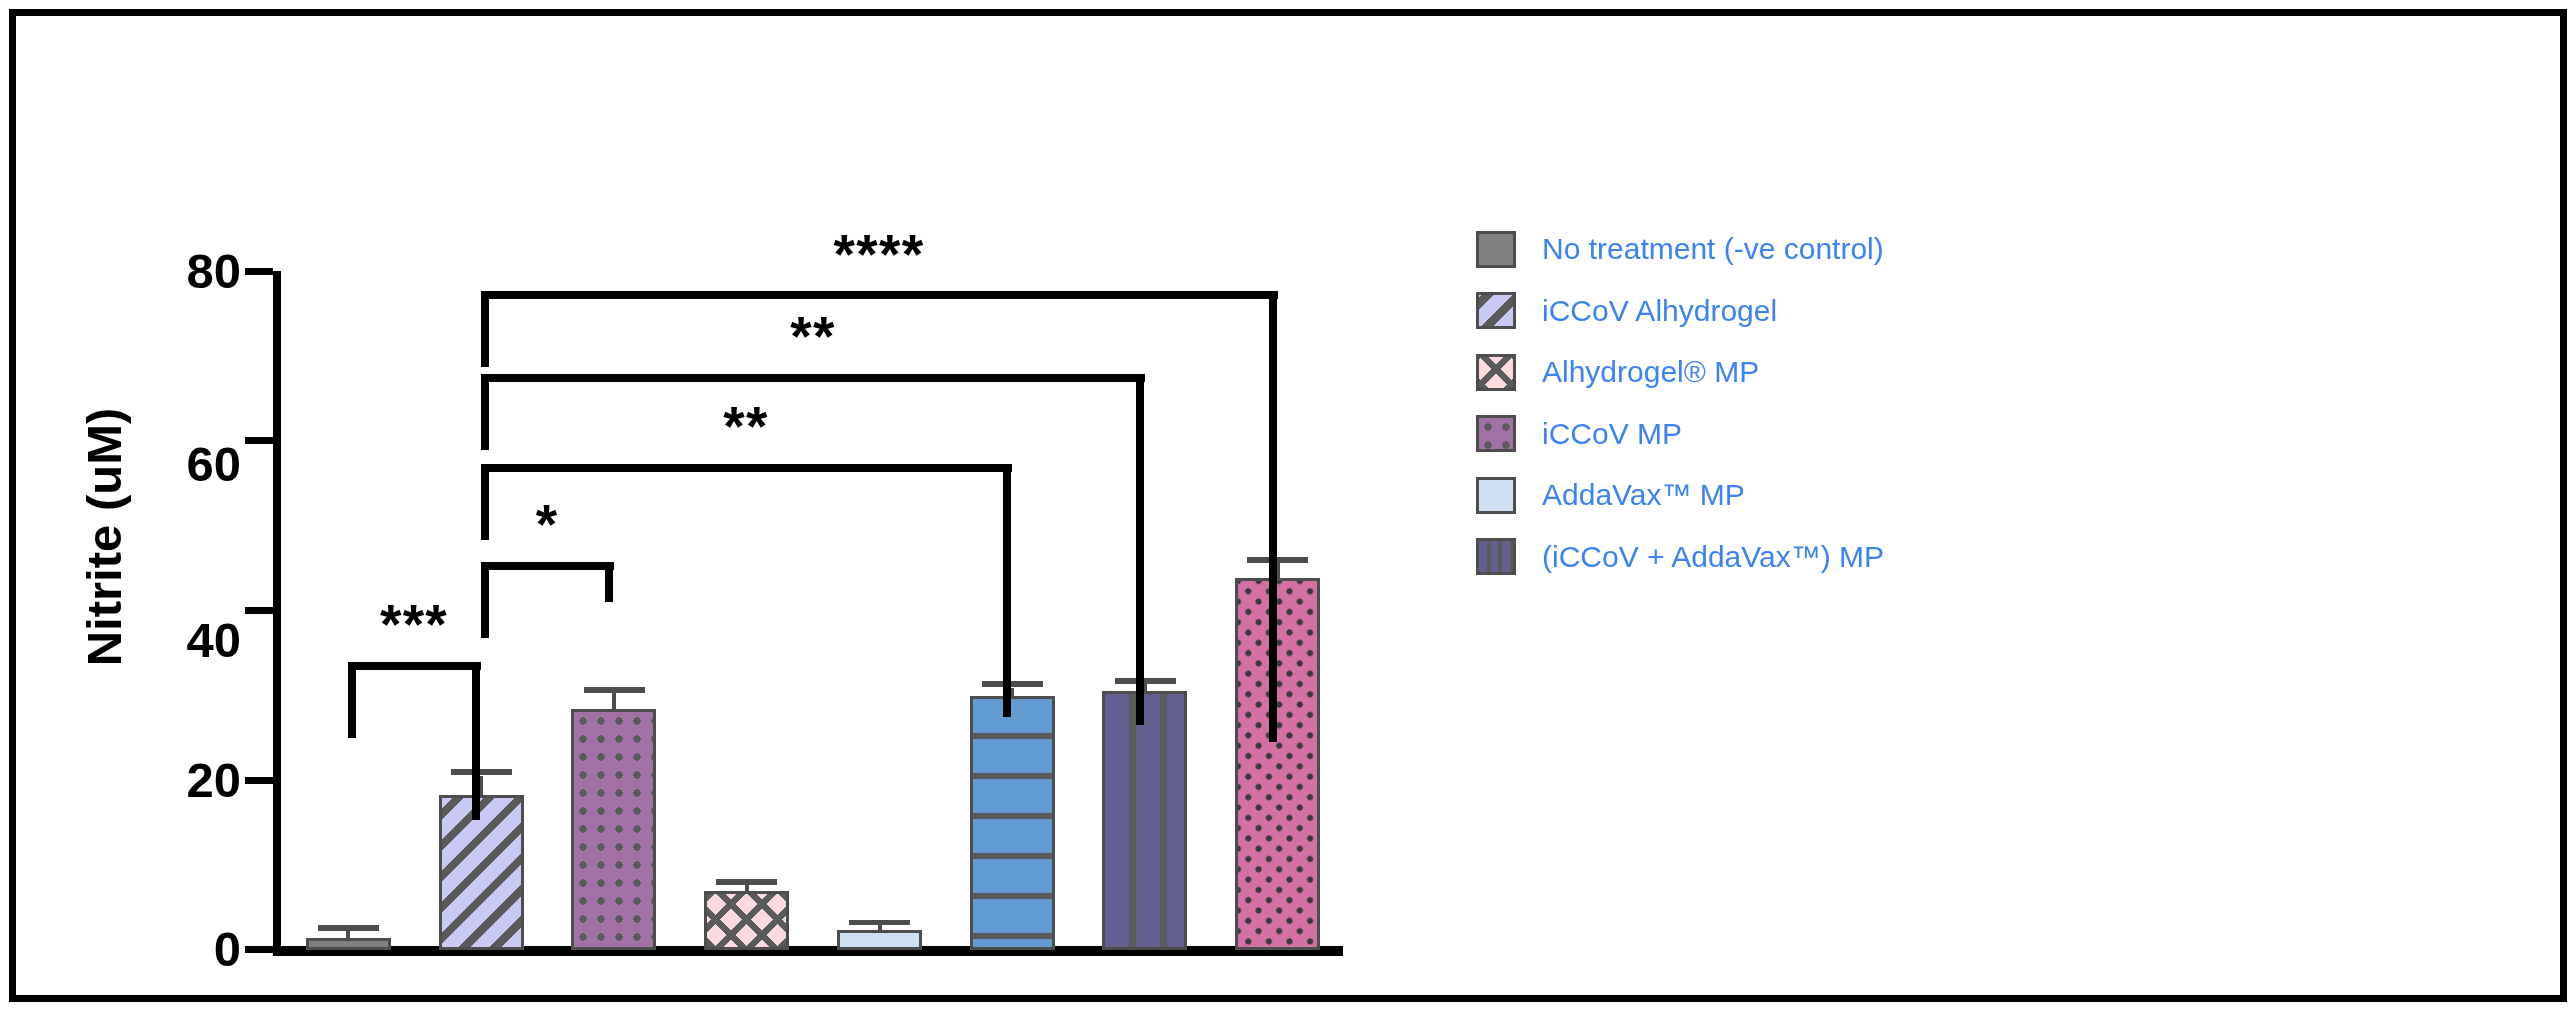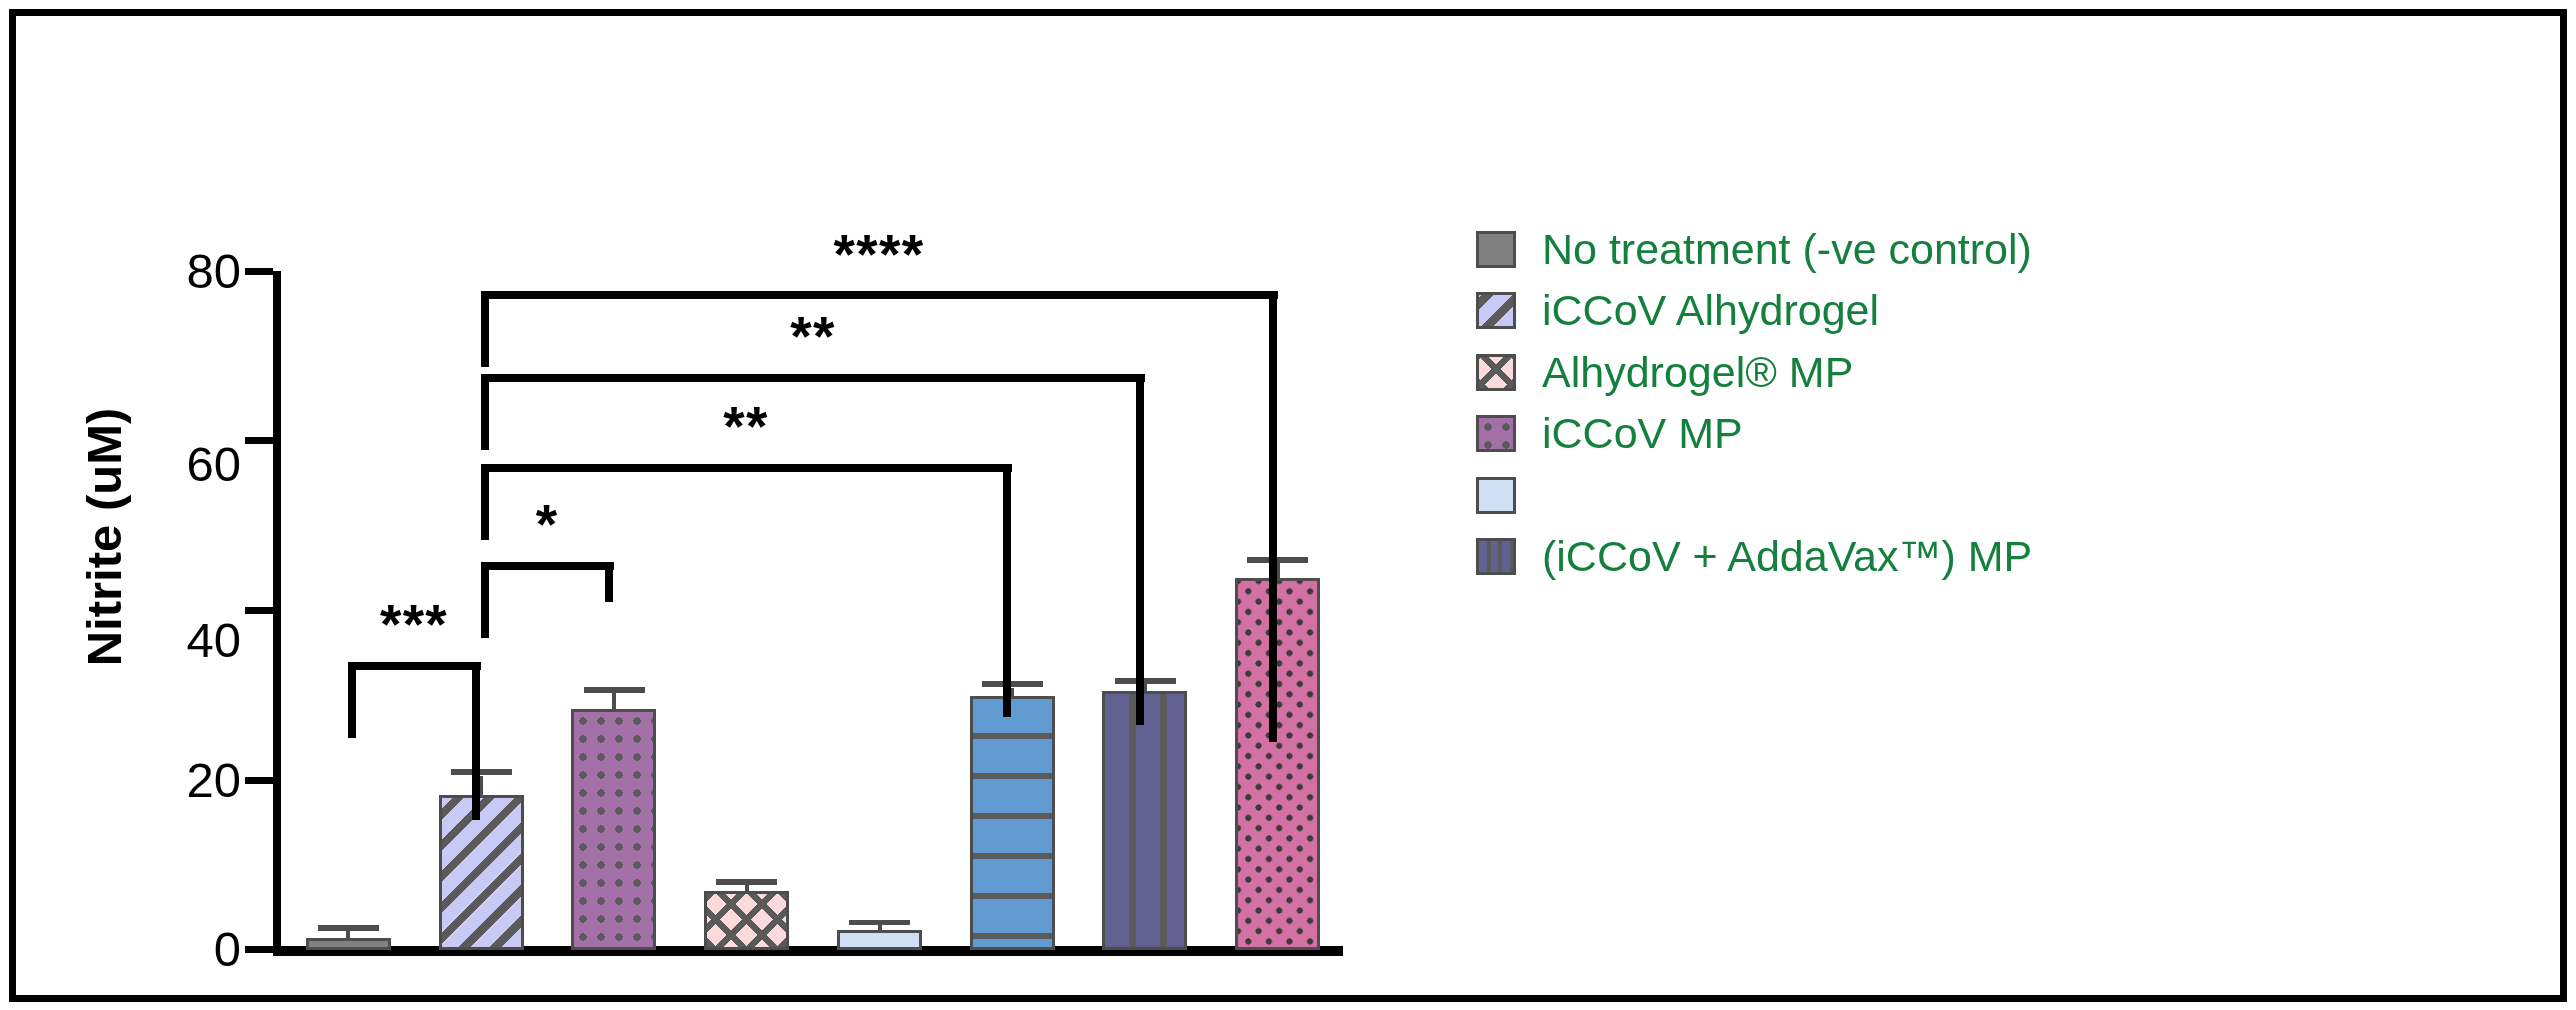--- a/index.html
+++ b/index.html
@@ -1,36 +1,36 @@
 <!DOCTYPE html>
 <html style="font-size:10.3px"><head>
 <meta charset="utf-8">
 <style>
   html,body{margin:0;padding:0;background:#fff;}
   body{font-family:"Liberation Sans",sans-serif;}
   #fig{position:relative;width:2576px;height:1011px;background:#fff;box-sizing:border-box;}
   #frame{position:absolute;left:9px;top:9px;width:2558px;height:993px;border:7px solid #000;box-sizing:border-box;background:#fff;}
   #title{position:absolute;left:371px;top:62px;font-size:57px;font-weight:bold;color:#000;white-space:nowrap;letter-spacing:-0.6px;}
   #ylabel{position:absolute;left:-77px;top:509px;width:361px;text-align:center;font-size:49px;font-weight:bold;color:#000;transform:rotate(-90deg);transform-origin:center center;white-space:nowrap;}
-  .ytick-label{position:absolute;right:0;font-size:49px;font-weight:normal;color:#000;text-align:right;line-height:1;transform:translateY(-50%);}
+  .ytick-label{position:absolute;right:0;font-size:49px;font-weight:bold;color:#000;text-align:right;line-height:1;transform:translateY(-50%);}
   #ytick-wrap{position:absolute;left:90px;top:0;width:151px;height:1011px;}
   #axis-v{position:absolute;left:273px;top:271px;width:8.4px;height:683px;background:#000;}
   .ytick{position:absolute;left:-28px;width:28px;height:7px;background:#000;}
   #axis-h{position:absolute;left:273px;top:946px;width:1070px;height:10.3px;background:#000;}
   .bar{position:absolute;bottom:0;box-sizing:border-box;border:3.9px solid #4d4d4d;}
   .barzone{position:absolute;left:282px;top:271px;width:1062px;height:679px;}
   .errbar{position:absolute;width:3.9px;background:#4d4d4d;}
   .errcap{position:absolute;height:5.8px;background:#4d4d4d;}
   .sig-h{position:absolute;height:8.4px;background:#000;}
   .sig-v{position:absolute;width:8.4px;background:#000;}
   .sig-label{position:absolute;font-size:55px;font-weight:bold;color:#000;letter-spacing:1.3px;white-space:nowrap;transform:translateX(-50%);}
   #legend{position:absolute;left:1476px;top:226px;}
   .leg-row{display:flex;align-items:center;margin-bottom:15.5px;height:46px;}
   .leg-swatch{width:40px;height:37px;box-sizing:border-box;border:3.2px solid #4d4d4d;margin-right:26px;flex:0 0 auto;}
-  .leg-text{font-size:43px;color:#15803d;white-space:nowrap;line-height:1;}
+  .leg-text{font-size:30px;color:#3b82f6;white-space:nowrap;line-height:1;}
 </style>
 </head>
 <body>
 
 <div id="fig">
   <div id="frame"></div>
 
 
   <div id="ylabel">Nitrite (uM)</div>
 
@@ -113,20 +113,21 @@
       <div class="leg-row">
         <div class="leg-swatch" style="background-color: rgb(250, 218, 221); background-image: repeating-linear-gradient(45deg, rgb(90, 90, 90) 0px, rgb(90, 90, 90) 6.4px, transparent 6.4px, transparent 22px), repeating-linear-gradient(-45deg, rgb(90, 90, 90) 0px, rgb(90, 90, 90) 6.4px, transparent 6.4px, transparent 22px);"></div>
         <div class="leg-text">Alhydrogel® MP</div>
       </div>
       <div class="leg-row">
         <div class="leg-swatch" style="background-color: rgb(163, 112, 168); background-image: radial-gradient(rgb(90, 90, 90) 28%, transparent 30%); background-size: 18px 18px;"></div>
         <div class="leg-text">iCCoV MP</div>
       </div>
       <div class="leg-row">
         <div class="leg-swatch" style="background-color: rgb(90, 90, 90); background-image: linear-gradient(rgb(207, 224, 245) 0px, rgb(207, 224, 245) 0px), linear-gradient(rgb(207, 224, 245) 0px, rgb(207, 224, 245) 0px); background-size: 19.3px 9px, 19.3px 9px; background-position: 0px 2.6px, 9.7px 14px; background-repeat: repeat;"></div>
+        <div class="leg-text">AddaVax™ MP</div>
       </div>
       <div class="leg-row">
         <div class="leg-swatch" style="background: repeating-linear-gradient(to right, rgb(97, 96, 144) 0px, rgb(97, 96, 144) 7.7px, rgb(90, 90, 90) 7.7px, rgb(90, 90, 90) 11.6px);"></div>
         <div class="leg-text">(iCCoV + AddaVax™) MP</div>
       </div>
     </div>
 </div>
 
 
 </body></html>

